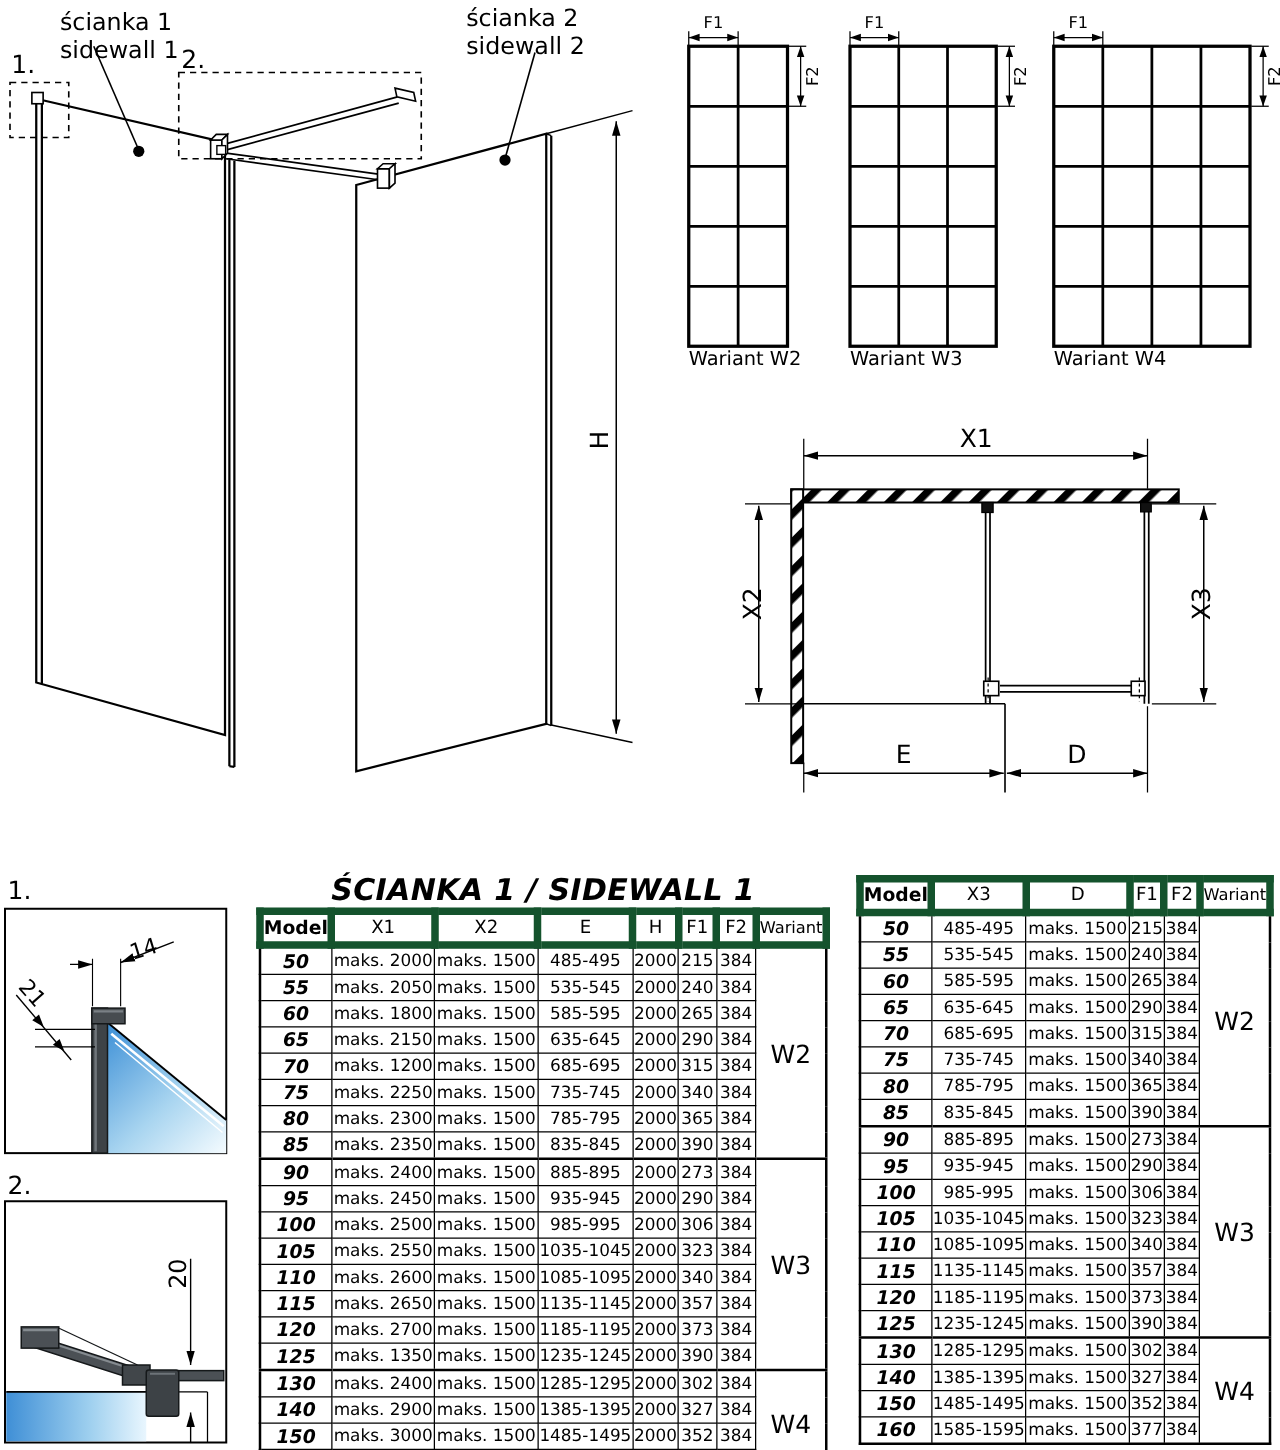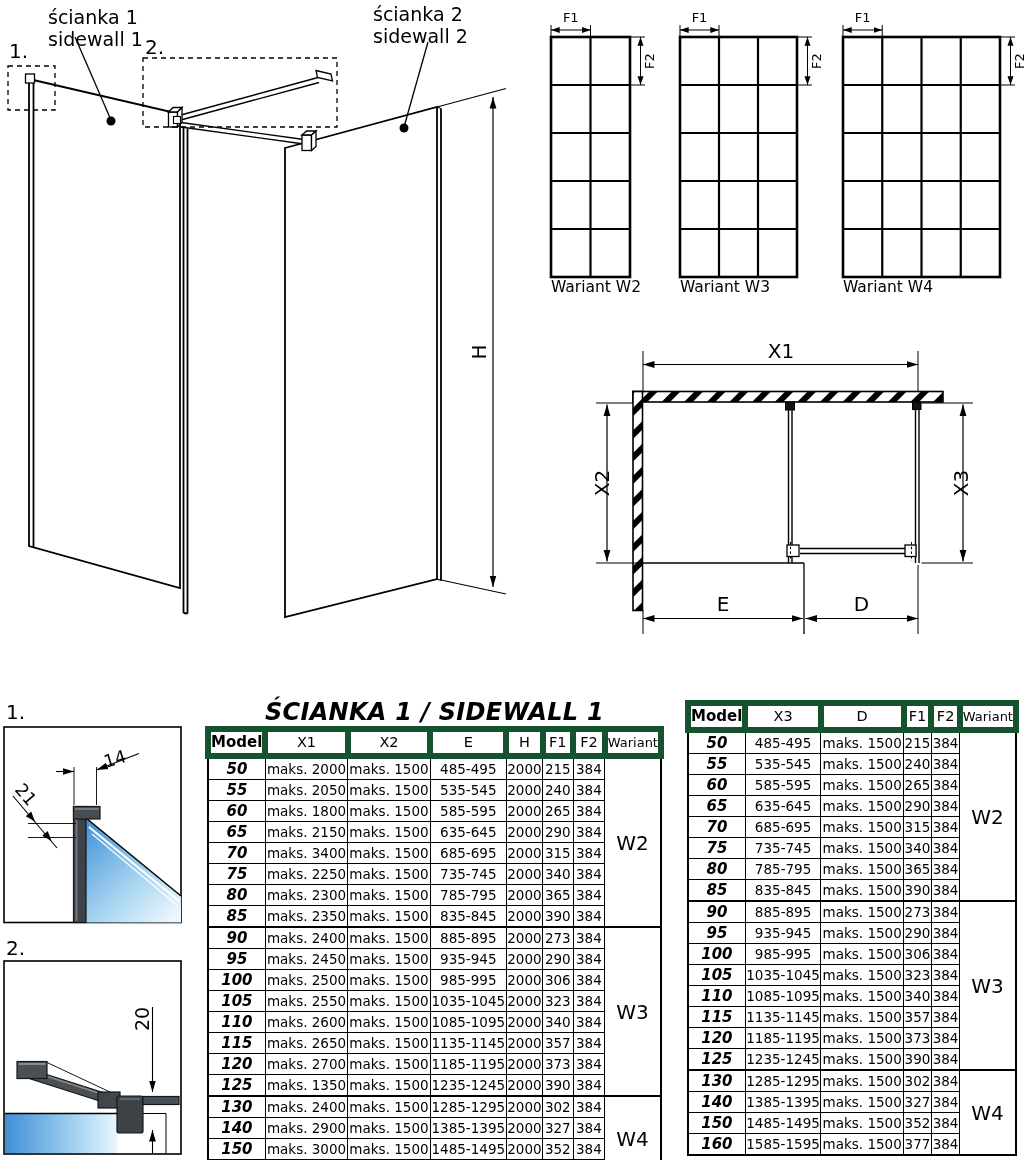--- a/index.html
+++ b/index.html
@@ -336,21 +336,21 @@
             <td class="model">65</td>
             <td>maks. 2150</td>
             <td>maks. 1500</td>
             <td>635-645</td>
             <td>2000</td>
             <td>290</td>
             <td>384</td>
           </tr>
           <tr>
             <td class="model">70</td>
-            <td>maks. 3400</td>
+            <td>maks. 1200</td>
             <td>maks. 1500</td>
             <td>685-695</td>
             <td>2000</td>
             <td>315</td>
             <td>384</td>
           </tr>
           <tr>
             <td class="model">75</td>
             <td>maks. 2250</td>
             <td>maks. 1500</td>

